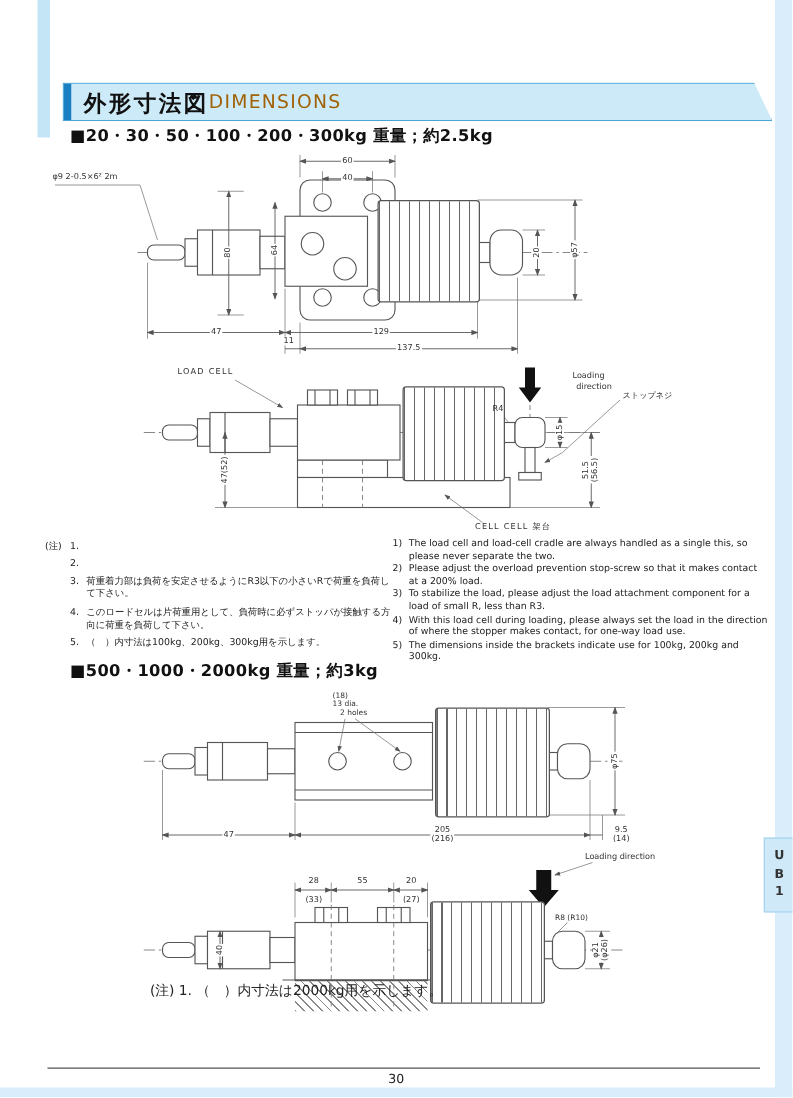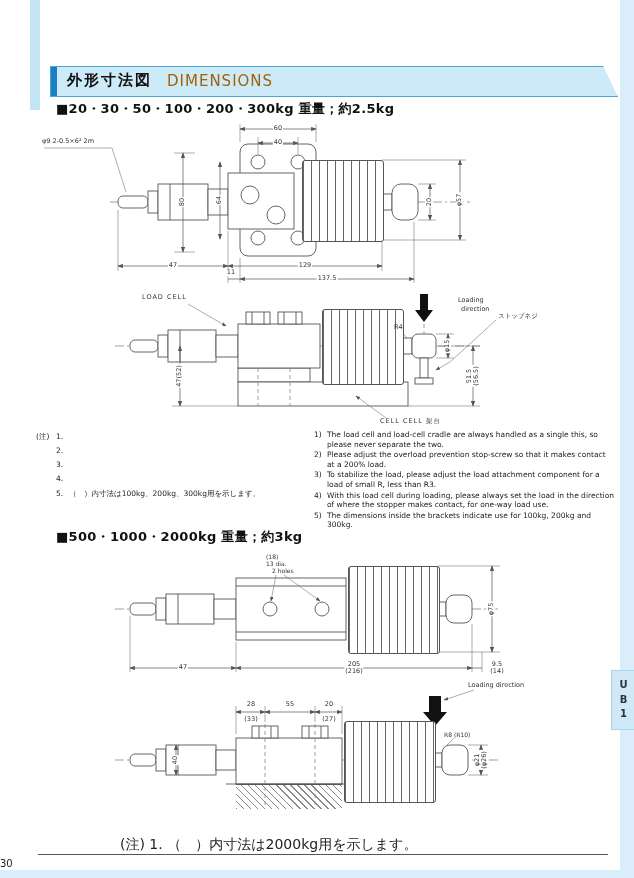--- a/index.html
+++ b/index.html
@@ -10,21 +10,21 @@
   .bleed-right{position:absolute;left:620px;top:0;width:14px;height:878px;background:#d9edfa}
   .bleed-bottom{position:absolute;left:0;top:870px;width:634px;height:8px;background:#d9edfa}
   .left-bar{position:absolute;left:30px;top:0;width:10px;height:110px;background:#c3e5f6}
 
   .header-band{
     position:absolute;left:50px;top:66px;width:566px;height:29px;
     background:#cdeaf8;border:1px solid #49a5d6;
     clip-path:polygon(0 0,97.4% 0,100% 100%,0 100%);
   }
   .band-accent{position:absolute;left:0;top:0;width:6px;height:100%;background:#1b7fc4}
-  .band-title-jp{position:absolute;left:16px;top:4px;font-size:15px;font-weight:bold;letter-spacing:2px;color:#111}
+  .band-title-jp{position:absolute;left:16px;top:4px;font-size:18px;font-weight:bold;letter-spacing:2px;color:#111}
   .band-title-en{position:absolute;left:116px;top:5px;font-size:15px;font-weight:normal;letter-spacing:1px;color:#a16207}
 
   .sec-heading{position:absolute;font-size:13px;font-weight:bold;letter-spacing:.3px;color:#111}
   #s1-heading{left:56px;top:100px}
   #s2-heading{left:56px;top:528px}
 
   .drawing{position:absolute}
   .drawing svg{position:absolute;left:0;top:0}
   .ln{stroke:#555;stroke-width:0.9;fill:none}
   .fl{stroke:#555;stroke-width:0.9;fill:#fff}
@@ -47,28 +47,28 @@
   .jrow{display:flex;margin-bottom:4px}
   .jprefix{width:20px;flex:none}
   .jno{width:13px;flex:none}
   .jtext{flex:1}
 
   .notes-en{position:absolute;left:314px;top:430px;width:300px;font-size:7.5px;line-height:1.28;color:#222}
   .erow{display:flex;margin-bottom:1px}
   .eno{width:13px;flex:none}
   .etext{flex:1}
 
-  .s2-note{position:absolute;left:120px;top:836px;font-size:14px;color:#222}
+  .s2-note{position:absolute;left:120px;top:785px;font-size:11px;color:#222}
 
   .side-tab{position:absolute;left:611px;top:670px;width:23px;height:58px;background:#cfe9f8;
     border:1px solid #a8d4ee;display:flex;flex-direction:column;align-items:center;justify-content:center;
     font-size:10px;font-weight:bold;color:#333;line-height:1.45}
 
   .page-rule{position:absolute;left:38px;top:854px;width:570px;border-top:1.5px solid #555}
-  .page-number{position:absolute;left:0;top:858px;width:634px;font-size:10px;color:#222}
+  .page-number{position:absolute;left:0;top:858px;width:634px;text-align:center;font-size:10px;color:#222}
 </style>
 </head>
 <body>
 
 <div class="bleed-right"></div>
 <div class="bleed-bottom"></div>
 <div class="left-bar"></div>
 
 <div class="header-band">
   <div class="band-accent"></div>
@@ -209,24 +209,26 @@
     <span class="jprefix">(注)</span>
     <span class="jno">1.</span>
   </div>
   <div class="jrow">
     <span class="jprefix"></span>
     <span class="jno">2.</span>
   </div>
   <div class="jrow">
     <span class="jprefix"></span>
     <span class="jno">3.</span>
+    <span class="jtext">荷重着力部は負荷を安定させるようにR3以下の小さいRで荷重を負荷して下さい。</span>
   </div>
   <div class="jrow">
     <span class="jprefix"></span>
     <span class="jno">4.</span>
+    <span class="jtext">このロードセルは片荷重用として、負荷時に必ずストッパが接触する方向に荷重を負荷して下さい。</span>
   </div>
   <div class="jrow">
     <span class="jprefix"></span>
     <span class="jno">5.</span>
     <span class="jtext">（　）内寸法は100kg、200kg、300kg用を示します。</span>
   </div>
 </div>
 
 <div class="notes-en">
   <div class="erow">

